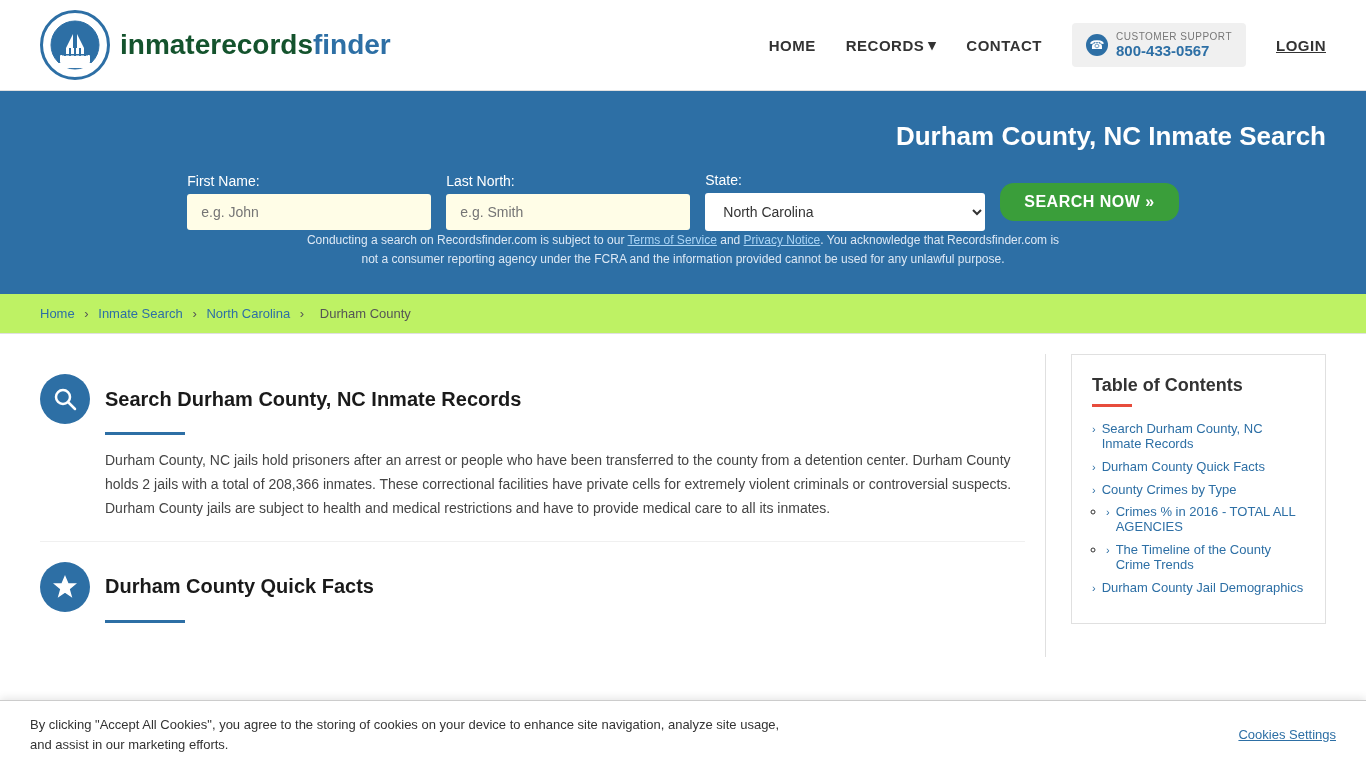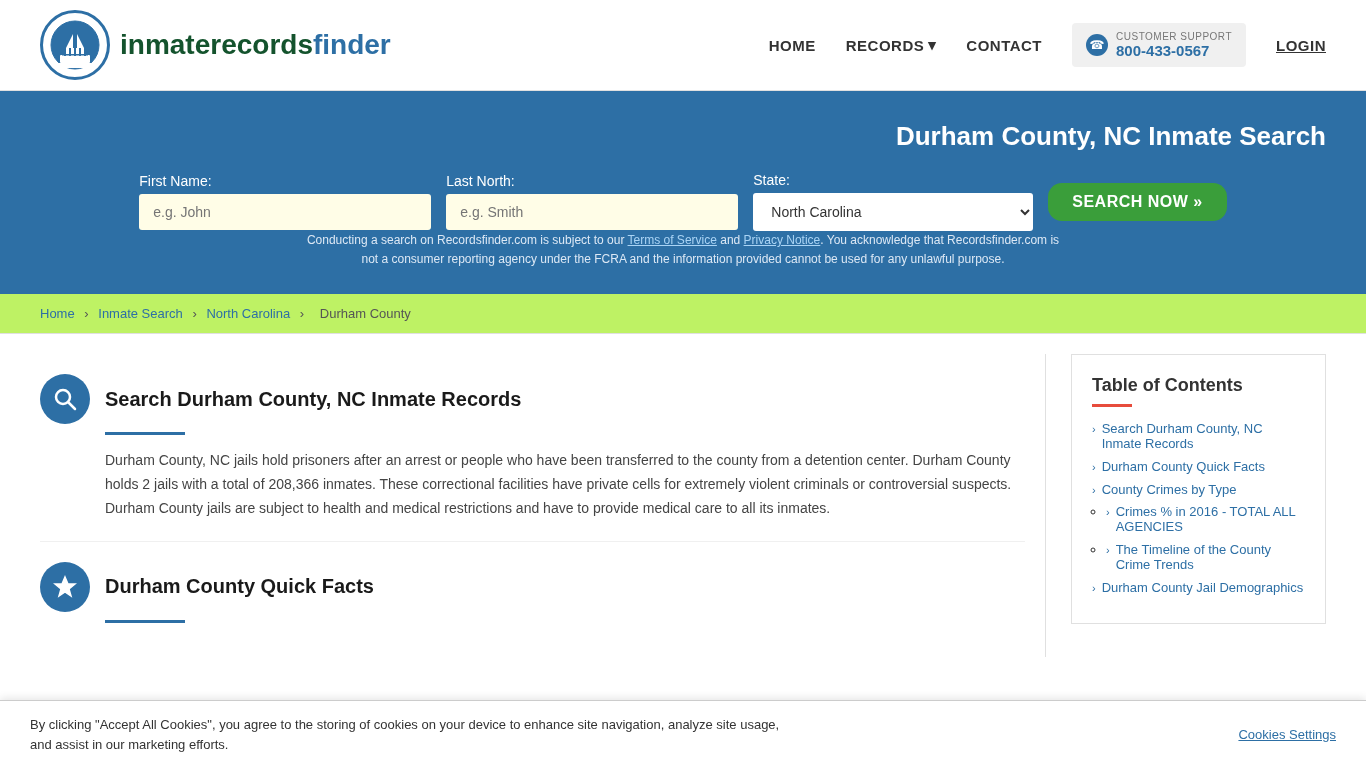--- a/index.html
+++ b/index.html
@@ -134,21 +134,21 @@
     .form-group select {
       padding: 10px 14px;
       font-size: 14px;
       border: none;
       border-radius: 3px;
       background: #fffde7;
       color: #aaa;
       outline: none;
     }
     .form-group input {
-      width: 292px;
+      width: 244px;
     }
     .form-group select {
       width: 280px;
       color: #333;
       background: #fff;
     }
     .search-btn {
       background: #3a9e3a;
       color: white;
       border: none;

